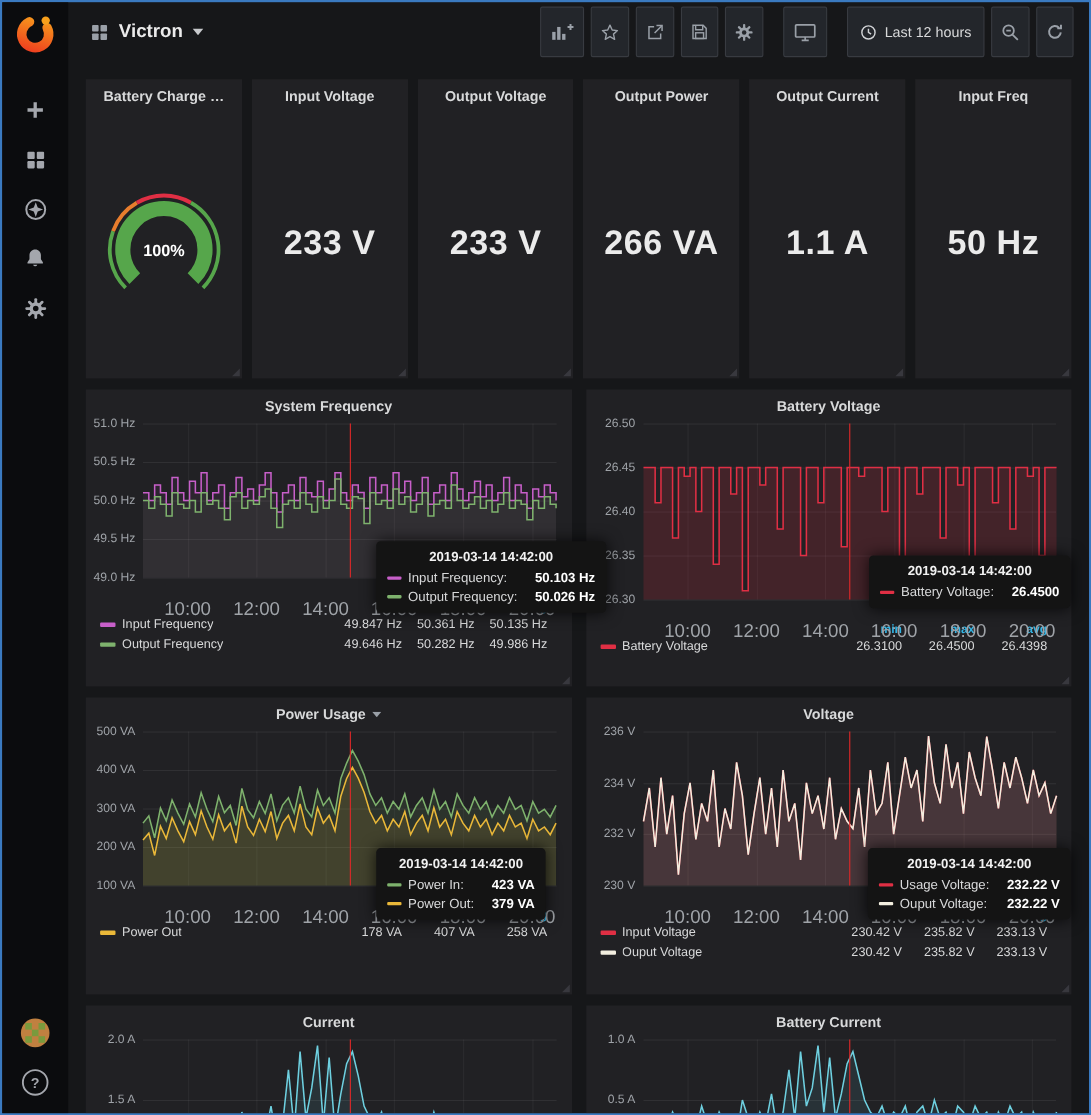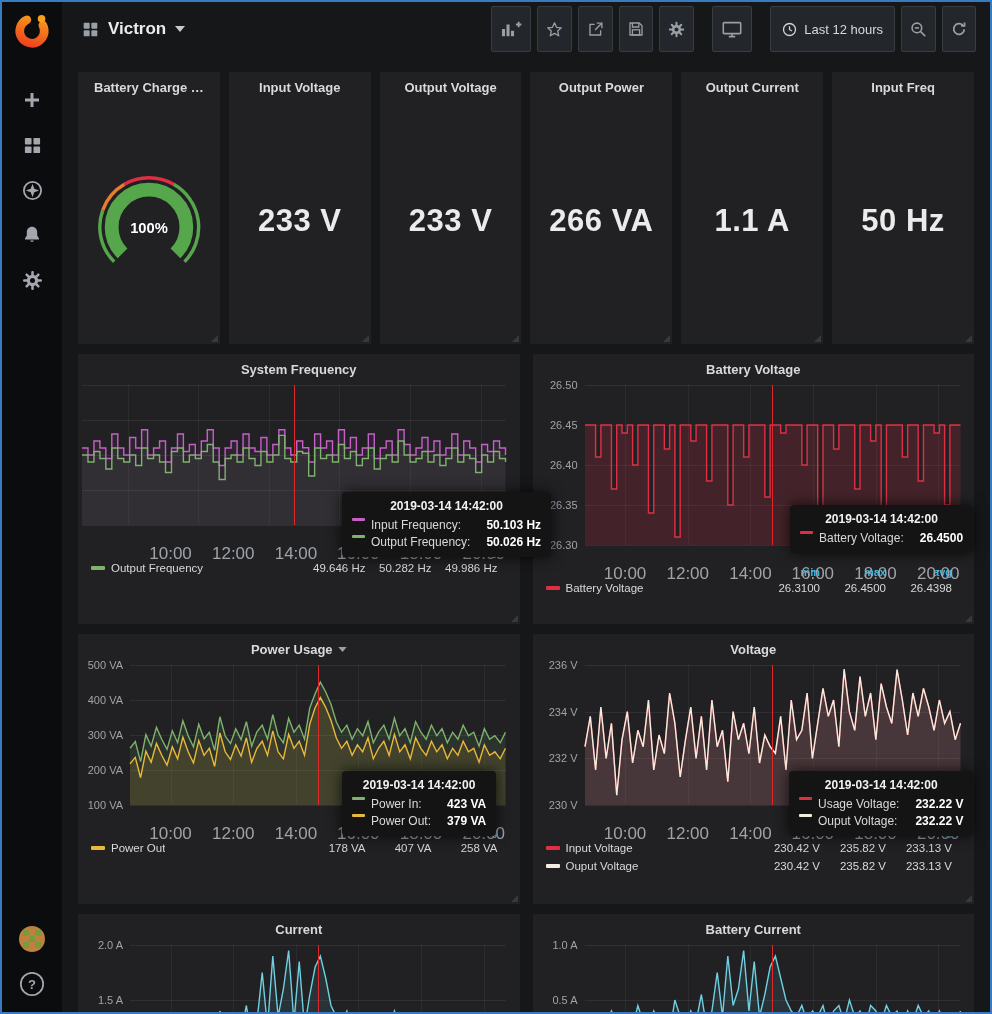--- a/index.html
+++ b/index.html
@@ -50,21 +50,21 @@
   .legend-row{display:flex;align-items:center;height:18px;font-size:11.5px;}
   .legend-head{height:15px;}
   .legend-name{flex:1;display:flex;align-items:center;min-width:0;cursor:pointer;}
   .swatch{width:14px;height:4px;border-radius:1px;margin-right:6px;flex:none;}
   .legend-label{white-space:nowrap;overflow:hidden;color:#d8d9da;}
   .legend-val{width:66px;text-align:right;color:#d8d9da;flex:none;}
   .legend-head .legend-val{color:#33b5e5;font-weight:700;font-size:11px;}
   
   .graph-tooltip{position:absolute;background:#141414;border-radius:4px;box-shadow:0 0 14px rgba(0,0,0,.75);padding:7px 10px 8px;z-index:30;font-size:12px;min-width:150px;}
   .tip-time{font-weight:700;color:#f2f2f2;text-align:center;margin-bottom:5px;white-space:nowrap;}
-  .tip-row{display:flex;margin-top:3px;white-space:nowrap;}
+  .tip-row{display:flex;align-items:center;margin-top:3px;white-space:nowrap;}
   .tip-row .swatch{width:13px;height:3px;}
   .tip-label{color:#d8d9da;margin-right:16px;}
   .tip-value{margin-left:auto;font-weight:700;color:#ffffff;}
 </style>
 </head>
 <body>
 
 <div class="app">
 
   <aside class="sidebar">
@@ -295,20 +295,27 @@
         </div>
       </div>
 
       <div class="row row-graphs">
         <div class="panel">
           <div class="panel-title">
               <span>System Frequency</span>
             </div>
           <div class="chart">
               <div class="graph-body">
+                <div class="y-axis" style="height: 140px;">
+                  <div class="y-tick" style="top: 0%;">51.0 Hz</div>
+                  <div class="y-tick" style="top: 25%;">50.5 Hz</div>
+                  <div class="y-tick" style="top: 50%;">50.0 Hz</div>
+                  <div class="y-tick" style="top: 75%;">49.5 Hz</div>
+                  <div class="y-tick" style="top: 100%;">49.0 Hz</div>
+                </div>
                 <div class="plot" style="height: 140px;">
                   <div class="hgrid" style="top: 0%;"></div>
                   <div class="hgrid" style="top: 25%;"></div>
                   <div class="hgrid" style="top: 50%;"></div>
                   <div class="hgrid" style="top: 75%;"></div>
                   <div class="hgrid" style="top: 100%;"></div>
                   <div class="vgrid" style="left: 10.8%;"></div>
                   <div class="vgrid" style="left: 27.5%;"></div>
                   <div class="vgrid" style="left: 44.2%;"></div>
                   <div class="vgrid" style="left: 60.8%;"></div>
@@ -333,20 +340,29 @@
               </div>
               <div class="legend">
                 <div class="legend-row legend-head">
                   <div class="legend-name"></div>
                   <div class="legend-val">min</div>
                   <div class="legend-val">max</div>
                   <div class="legend-val">avg</div>
                 </div>
                 <div class="legend-row">
                   <div class="legend-name">
+                    <span class="swatch" style="background: rgb(199, 95, 201);"></span>
+                    <span class="legend-label">Input Frequency</span>
+                  </div>
+                  <div class="legend-val">49.847 Hz</div>
+                  <div class="legend-val">50.361 Hz</div>
+                  <div class="legend-val">50.135 Hz</div>
+                </div>
+                <div class="legend-row">
+                  <div class="legend-name">
                     <span class="swatch" style="background: rgb(126, 178, 109);"></span>
                     <span class="legend-label">Output Frequency</span>
                   </div>
                   <div class="legend-val">49.646 Hz</div>
                   <div class="legend-val">50.282 Hz</div>
                   <div class="legend-val">49.986 Hz</div>
                 </div>
               </div>
             </div>
         </div>

